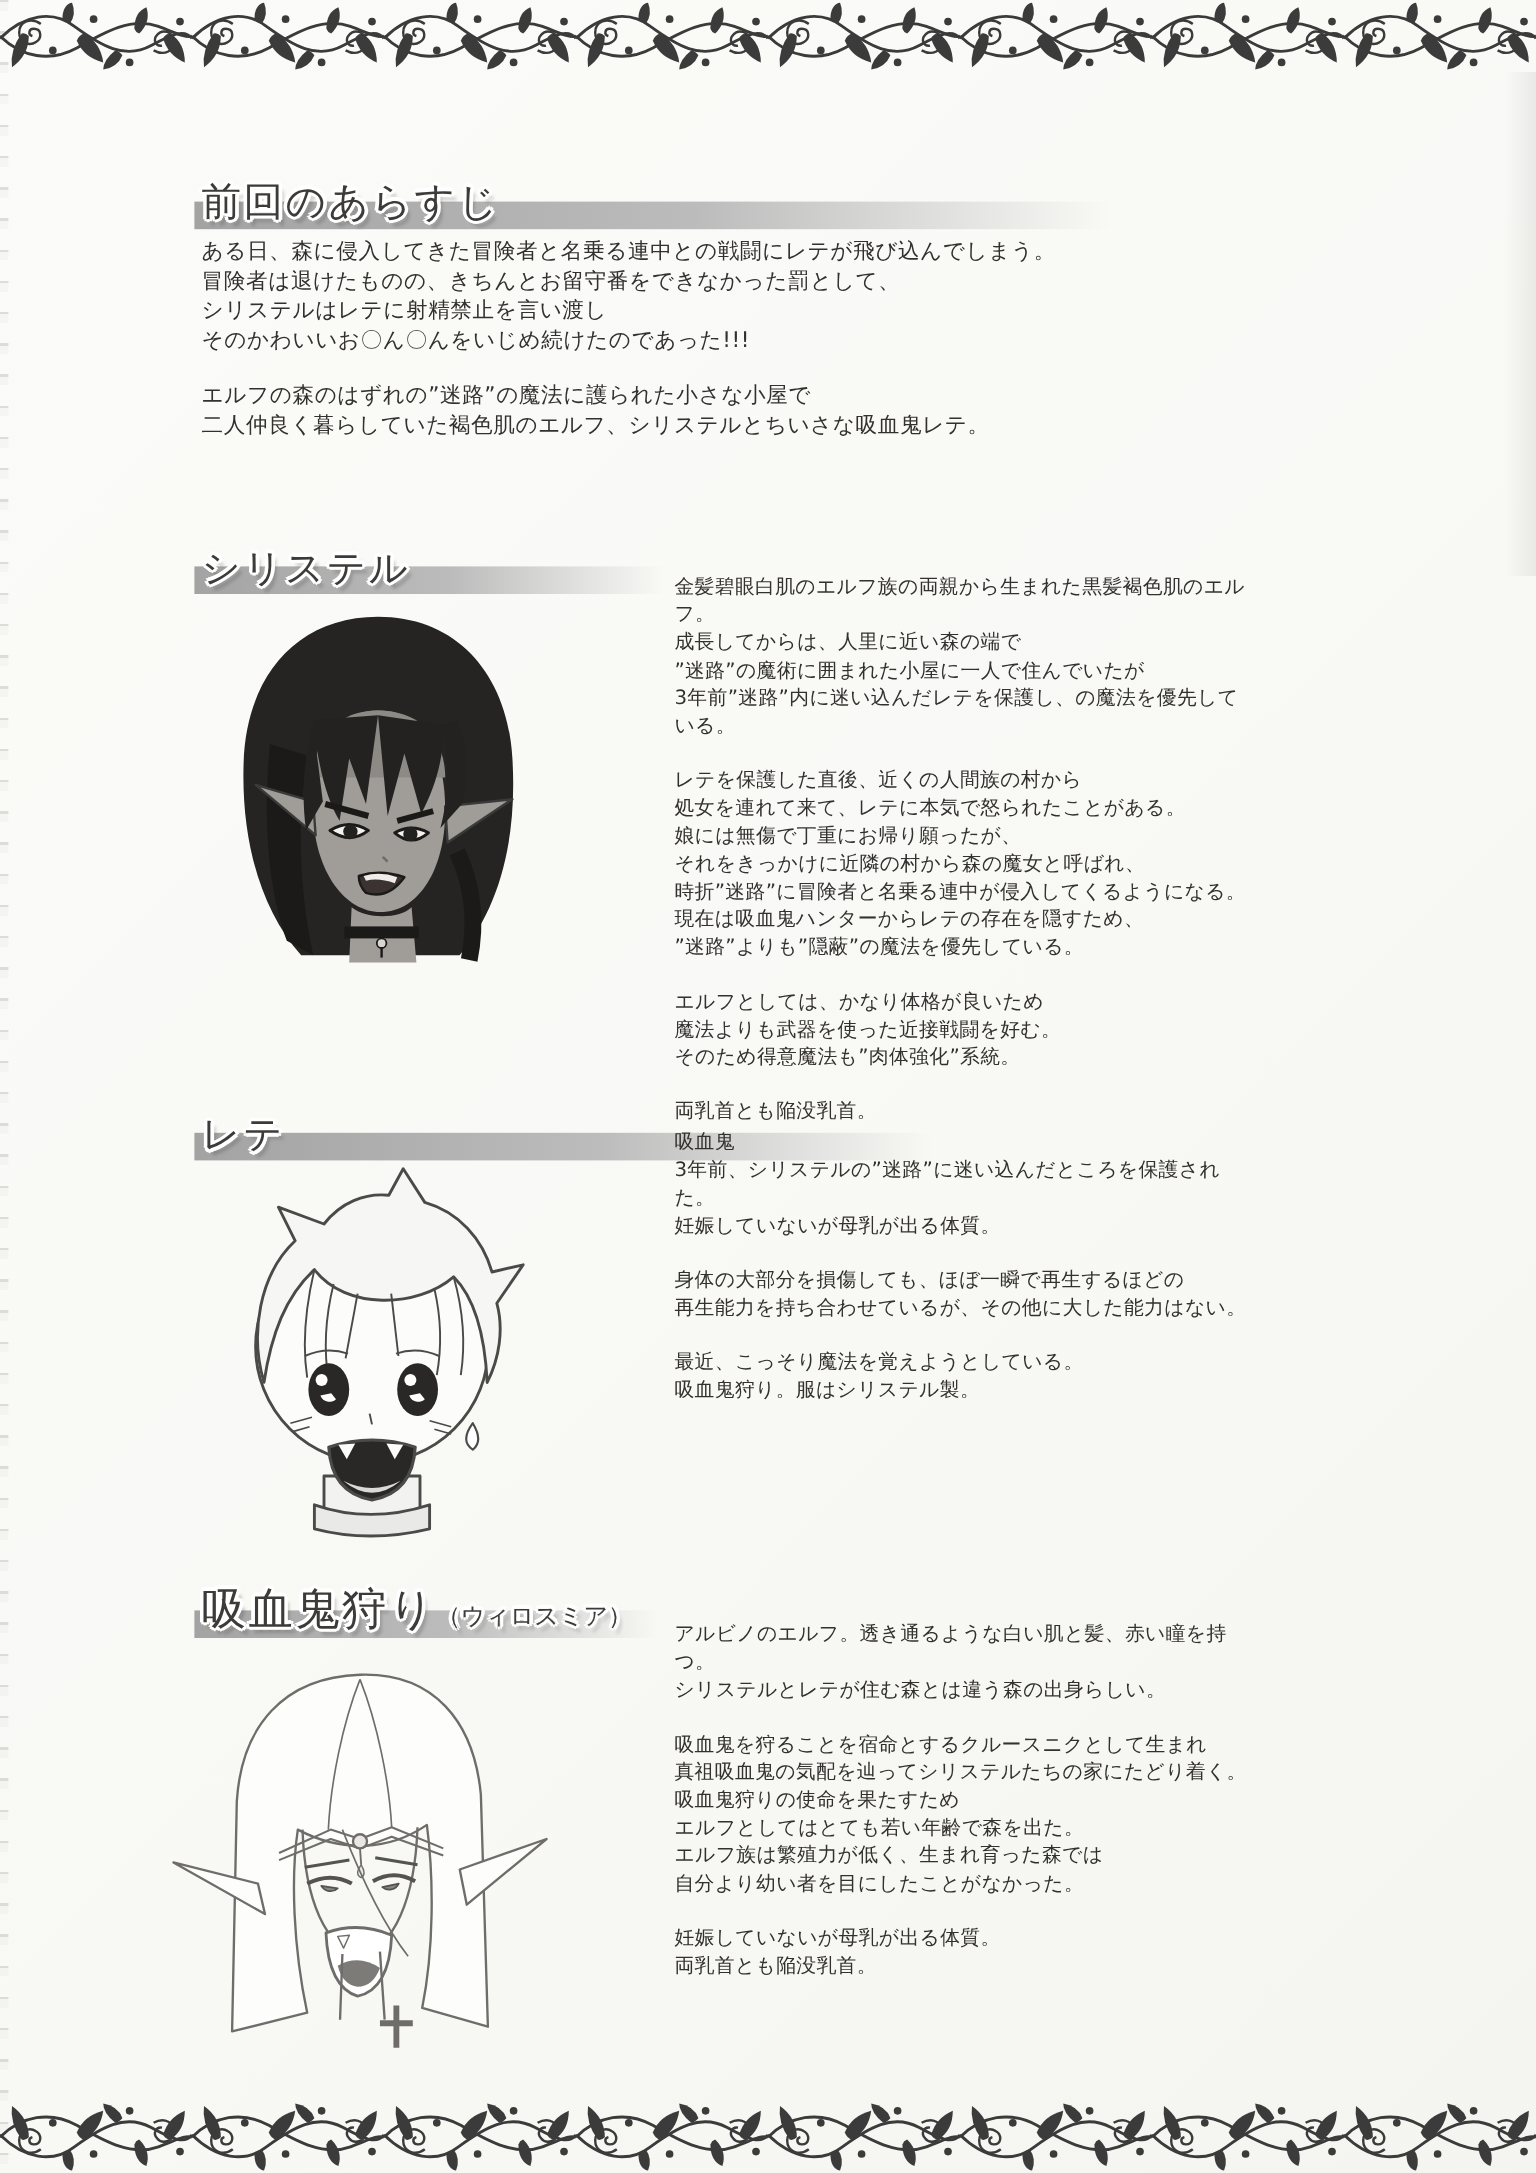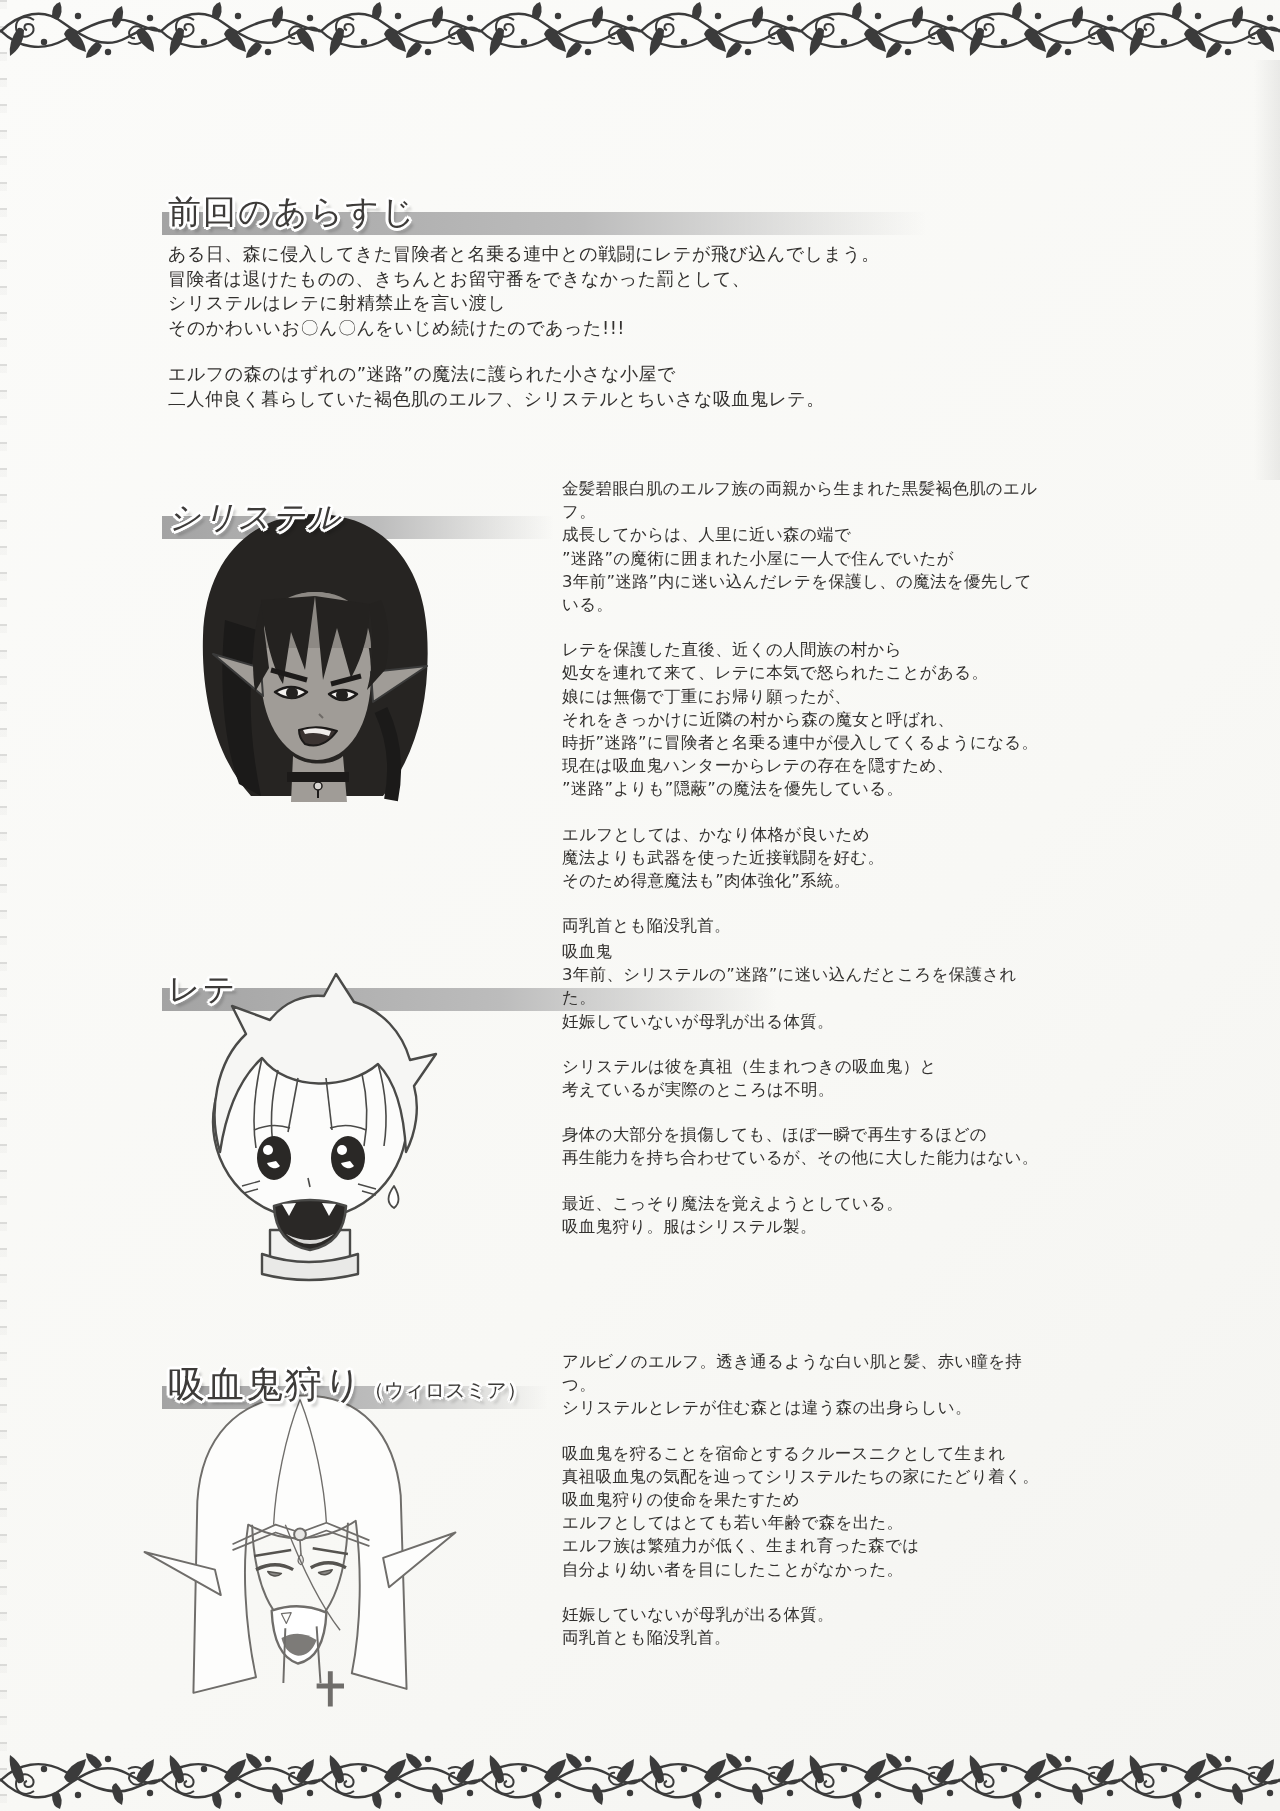--- a/index.html
+++ b/index.html
@@ -12,21 +12,21 @@
         opacity:.55;pointer-events:none;}
   .page::after{content:"";position:absolute;right:0;top:60px;width:26px;height:420px;
         background:linear-gradient(to left,rgba(120,120,120,.12),transparent);pointer-events:none;}
 
   .border{position:absolute;left:0;width:1280px;height:58px;}
   .border.top{top:2px;}
   .border.bottom{bottom:2px;}
   .border.bottom svg{transform:scaleY(-1);}
 
   .sec{position:absolute;}
-  .sec-h{position:relative;margin-top:44px;}
+  .sec-h{position:relative;}
   .sec-h .bar{position:absolute;left:-6px;height:23px;
         background:linear-gradient(90deg,#a3a3a3 0%,#bcbcbc 55%,rgba(242,242,240,0) 100%);}
   .sec-h h2{position:relative;z-index:1;margin:0;font-weight:500;color:#3d3b39;letter-spacing:2px;
         text-shadow:-2px -2px 0 #fff,2px -2px 0 #fff,-2px 2px 0 #fff,2px 2px 0 #fff,
                     3px 0 0 #fff,-3px 0 0 #fff,0 3px 0 #fff,0 -3px 0 #fff,4px 5px 3px rgba(0,0,0,.22);}
   .sub{font-size:20px;letter-spacing:0;}
 
   .txt{margin:0 0 22px 0;white-space:pre-line;color:#33312f;}
   .syn .txt{font-size:18px;line-height:24.5px;letter-spacing:.5px;}
   .col{position:absolute;width:486px;}
@@ -78,21 +78,21 @@
       <h2 style="font-size:33px;">前回のあらすじ</h2>
     </div>
     <p class="txt">ある日、森に侵入してきた冒険者と名乗る連中との戦闘にレテが飛び込んでしまう。
 冒険者は退けたものの、きちんとお留守番をできなかった罰として、
 シリステルはレテに射精禁止を言い渡し
 そのかわいいお〇ん〇んをいじめ続けたのであった!!!</p>
     <p class="txt" style="margin-top:14px;">エルフの森のはずれの”迷路”の魔法に護られた小さな小屋で
 二人仲良く暮らしていた褐色肌のエルフ、シリステルとちいさな吸血鬼レテ。</p>
   </section>
 
-  <section class="sec" style="left:168px;top:452px;width:870px;font-style:italic;">
+  <section class="sec" style="left:168px;top:452px;width:870px;">
     <div class="sec-h" style="height:50px;">
       <div class="bar" style="top:20px;width:392px;"></div>
       <h2 style="font-size:32px;">シリステル</h2>
     </div>
   </section>
   <div class="portrait" style="left:165px;top:500px;">
     <svg width="300" height="310" viewBox="0 0 300 310">
       <g stroke-linejoin="round">
         <path d="M150,14 C82,14 40,64 38,136 C36,200 52,258 86,296 L218,296 C252,256 266,198 262,132 C258,62 216,14 150,14 Z" fill="#262422"></path>
         <path d="M60,120 C54,180 58,240 74,284 L96,296 C84,240 82,180 92,130 Z" fill="#1b1a19"></path>
@@ -184,22 +184,20 @@
           <path d="M128,272 Q152,284 176,272 Q152,292 128,272 Z" fill="#d9d9d7"></path>
         </g>
         <path d="M236,224 q9,15 0,22 q-11,-7 0,-22 z" fill="#ffffff" stroke-width="1.8"></path>
       </g>
     </svg>
   </div>
   <div class="col" style="left:562px;top:940px;">
     <p class="txt">吸血鬼
 3年前、シリステルの”迷路”に迷い込んだところを保護された。
 妊娠していないが母乳が出る体質。</p>
-    <p class="txt">シリステルは彼を真祖（生まれつきの吸血鬼）と
-考えているが実際のところは不明。</p>
     <p class="txt">身体の大部分を損傷しても、ほぼ一瞬で再生するほどの
 再生能力を持ち合わせているが、その他に大した能力はない。</p>
     <p class="txt">最近、こっそり魔法を覚えようとしている。
 吸血鬼狩り。服はシリステル製。</p>
   </div>
 
   <section class="sec" style="left:168px;top:1316px;width:870px;">
     <div class="sec-h" style="height:56px;">
       <div class="bar" style="top:26px;width:386px;"></div>
       <h2 style="font-size:37px;"><span>吸血鬼狩り</span><span class="sub">（ウィロスミア）</span></h2>

